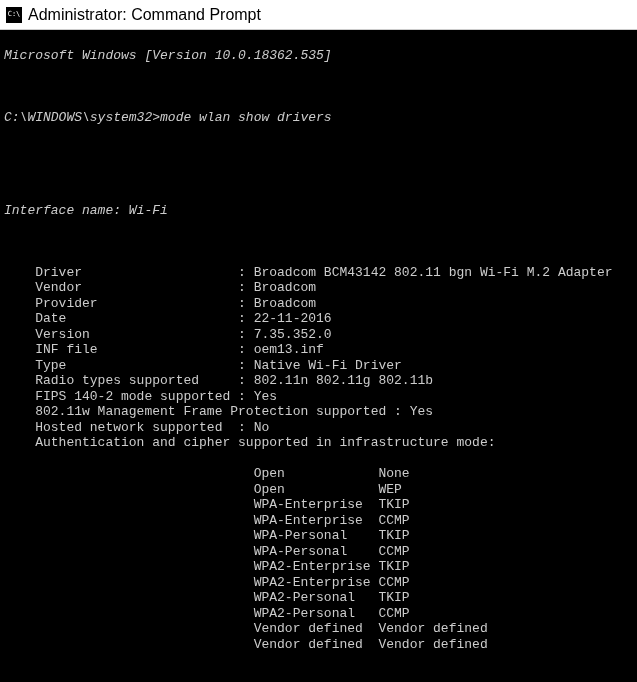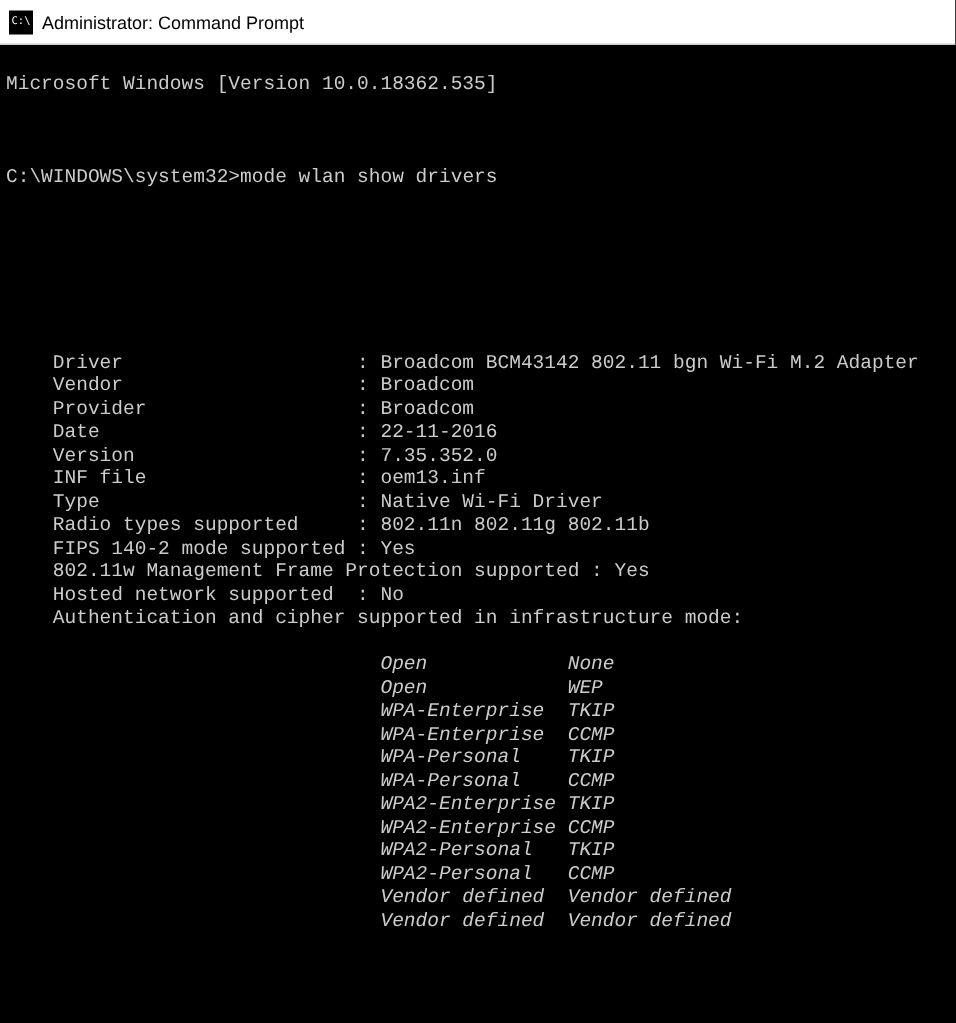--- a/index.html
+++ b/index.html
@@ -31,48 +31,49 @@
   }
   .titlebar-icon::after {
     content: "C:\\";
     color: #fff;
     font-size: 7px;
     font-family: Consolas, monospace;
     line-height: 1;
   }
   .titlebar-text {
     font-family: 'Segoe UI', Tahoma, sans-serif;
-    font-size: 12px;
+    font-size: 16px;
     color: #000;
   }
   .terminal {
     padding: 2px 4px;
     color: #ccc;
     white-space: pre;
     line-height: 15.5px;
     letter-spacing: 0;
   }
-  .row { white-space: pre; }
+  .row { white-space: pre; font-style: italic; }
   .kv { white-space: pre; }
-  .auth-row { white-space: pre; font-style: italic; }
+  .auth-row { white-space: pre; }
 </style>
 </head>
 <body>
 
 <div class="titlebar">
   <span class="titlebar-icon"></span>
   <span class="titlebar-text">Administrator: Command Prompt</span>
 </div>
 
 <div class="terminal">
 <div class="row">Microsoft Windows [Version 10.0.18362.535]</div>
 <div class="row"> </div>
 <div class="row"><span>C:\WINDOWS\system32&gt;</span><span>mode wlan show drivers</span></div>
 <div class="row"> </div>
 <div class="row"> </div>
+<div class="row"><span>Interface name:</span> <span>Wi-Fi</span></div>
 <div class="row"> </div>
 <div id="kv-block"><div class="kv">    Driver                    : Broadcom BCM43142 802.11 bgn Wi-Fi M.2 Adapter</div><div class="kv">    Vendor                    : Broadcom</div><div class="kv">    Provider                  : Broadcom</div><div class="kv">    Date                      : 22-11-2016</div><div class="kv">    Version                   : 7.35.352.0</div><div class="kv">    INF file                  : oem13.inf</div><div class="kv">    Type                      : Native Wi-Fi Driver</div><div class="kv">    Radio types supported     : 802.11n 802.11g 802.11b</div><div class="kv">    FIPS 140-2 mode supported : Yes</div><div class="kv">    802.11w Management Frame Protection supported : Yes</div><div class="kv">    Hosted network supported  : No</div><div class="kv">    Authentication and cipher supported in infrastructure mode:</div></div>
 <div id="auth-block"><div class="auth-row">                                Open            None</div><div class="auth-row">                                Open            WEP</div><div class="auth-row">                                WPA-Enterprise  TKIP</div><div class="auth-row">                                WPA-Enterprise  CCMP</div><div class="auth-row">                                WPA-Personal    TKIP</div><div class="auth-row">                                WPA-Personal    CCMP</div><div class="auth-row">                                WPA2-Enterprise TKIP</div><div class="auth-row">                                WPA2-Enterprise CCMP</div><div class="auth-row">                                WPA2-Personal   TKIP</div><div class="auth-row">                                WPA2-Personal   CCMP</div><div class="auth-row">                                Vendor defined  Vendor defined</div><div class="auth-row">                                Vendor defined  Vendor defined</div></div>
 
 
 
 
 </div>
 
 </body></html>

